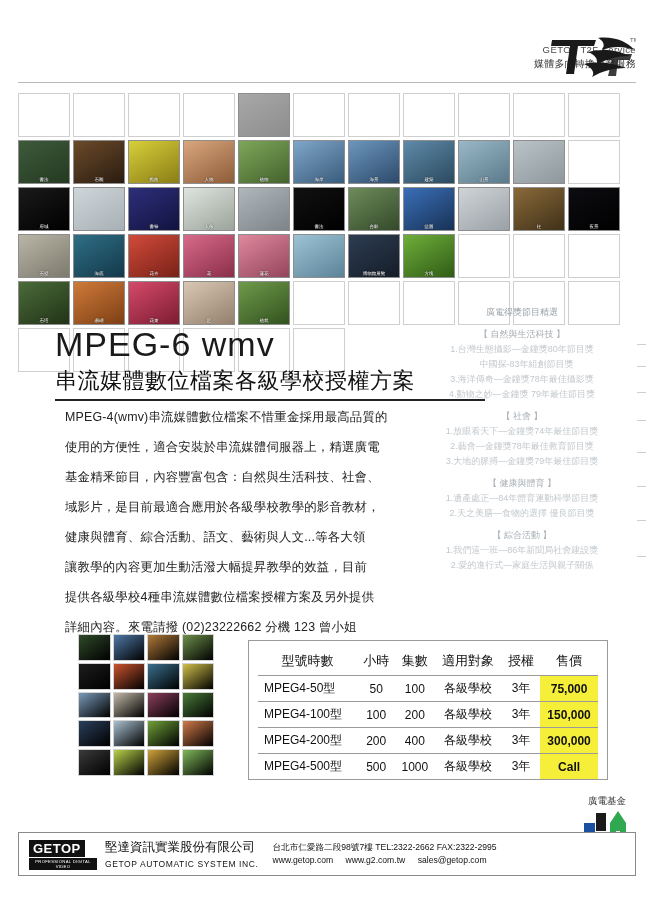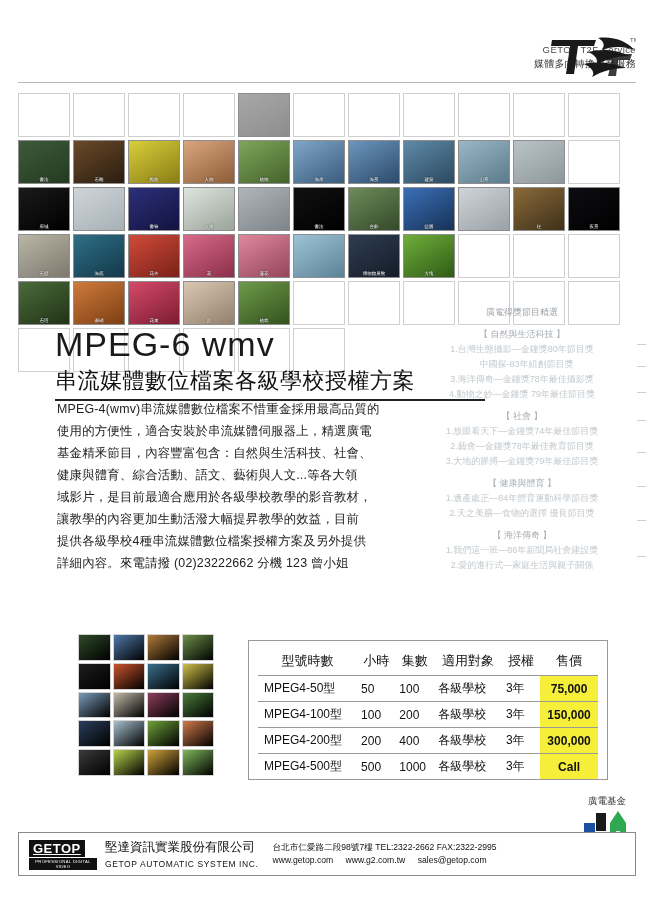--- a/index.html
+++ b/index.html
@@ -71,21 +71,21 @@
   #title-underline {
     width: 430px; height: 2px; background: #222; margin-top: 3px;
   }
 
   
   #body-copy {
     position: absolute; left: 57px; top: 398px; width: 350px;
     font-size: 12.4px; line-height: 22px; color: #222;
     letter-spacing: .2px;
   }
-  #body-copy p { margin: 0; }
+  #body-copy p { margin: 8px; }
 
   
   #awards {
     position: absolute; left: 408px; top: 305px; width: 228px;
     font-size: 9px; line-height: 15px; color: #b9bfc4; text-align: center;
   }
   #awards .aw-title { color: #9aa2a8; margin-bottom: 2px; }
   #awards .aw-head { color: #a7aeb4; margin-top: 7px; }
   #awards .aw-item { color: #c3c9cd; }
 
@@ -113,21 +113,21 @@
   }
   #price-table {
     border-collapse: collapse; width: 340px; margin: 9px auto 0 auto;
     font-size: 12px; color: #111;
   }
   #price-table th {
     font-weight: normal; font-size: 13px; padding: 2px 4px 5px 4px;
     text-align: center; white-space: nowrap;
   }
   #price-table td {
-    padding: 4px 4px; text-align: left; font-size: 12px;
+    padding: 4px 4px; text-align: center; font-size: 12px;
     border-top: 1px solid #9a9a9a;
   }
   #price-table td.model { text-align: left; padding-left: 6px; }
   #price-table td.price {
     background: #f5ef3a; font-weight: bold; text-align: center;
   }
   #price-table tr:last-child td.price { background: #f5ef3a; }
 
   
   #foundation {
@@ -141,21 +141,21 @@
     position: absolute; left: 18px; top: 832px; width: 618px; height: 44px;
     border: 1px solid #8a8a8a;
     background: #fff;
     display: flex; align-items: center;
   }
   #getop-logo {
     margin-left: 10px; width: 68px;
   }
   #getop-word {
     background: #111; color: #fff; font-size: 13px; font-weight: bold;
-    letter-spacing: .5px; padding: 1px 4px; display: inline-block; text-decoration: underline;
+    letter-spacing: .5px; padding: 1px 4px; display: inline-block;
   }
   #getop-sub {
     background: #111; color: #fff; font-size: 4.2px; letter-spacing: .3px;
     padding: 1px 3px; display: block; margin-top: 1px; text-align: center;
   }
   #company-cn { font-size: 12.5px; color: #111; margin-left: 8px; white-space: nowrap; }
   #company-en { font-size: 8.5px; color: #111; margin-left: 8px; margin-top: 3px; letter-spacing: .6px; white-space: nowrap; }
   #footer-left { display: flex; flex-direction: column; justify-content: center; }
   #footer-right { margin-left: 14px; font-size: 8.6px; color: #111; line-height: 13px; }
   #footer-right .l2 span { margin-right: 10px; }
@@ -320,43 +320,43 @@
 <div id="title-area">
   <div id="main-title">MPEG-6  wmv</div>
   <div id="sub-title">串流媒體數位檔案各級學校授權方案</div>
   <div id="title-underline"></div>
 </div>
 
 <div id="body-copy">
     <p>MPEG-4(wmv)串流媒體數位檔案不惜重金採用最高品質的</p>
     <p>使用的方便性，適合安裝於串流媒體伺服器上，精選廣電</p>
     <p>基金精釆節目，內容豐富包含：自然與生活科技、社會、</p>
+    <p>域影片，是目前最適合應用於各級學校教學的影音教材，</p>
     <p>健康與體育、綜合活動、語文、藝術與人文...等各大領</p>
-    <p>域影片，是目前最適合應用於各級學校教學的影音教材，</p>
     <p>讓教學的內容更加生動活潑大幅提昇教學的效益，目前</p>
     <p>提供各級學校4種串流媒體數位檔案授權方案及另外提供</p>
     <p>詳細內容。來電請撥  (02)23222662  分機  123  曾小姐</p>
   </div>
 
 <div id="awards">
   <div class="aw-title">廣電得獎節目精選</div>
   <div id="awards-sections">
       <div class="aw-head">【 自然與生活科技 】</div>
       <div class="aw-item">1.台灣生態攝影—金鐘獎80年節目獎</div>
       <div class="aw-item">　中國探-83年組創節目獎</div>
       <div class="aw-item">3.海洋傳奇—金鐘獎78年最佳攝影獎</div>
       <div class="aw-item">4.動物之妙—金鐘獎 79年最佳節目獎</div>
       <div class="aw-head">【 社會 】</div>
       <div class="aw-item">1.放眼看天下—金鐘獎74年最佳節目獎</div>
       <div class="aw-item">2.藝會—金鐘獎78年最佳教育節目獎</div>
       <div class="aw-item">3.大地的脈搏—金鐘獎79年最佳節目獎</div>
       <div class="aw-head">【 健康與體育 】</div>
       <div class="aw-item">1.遺產處正—84年體育運動科學節目獎</div>
       <div class="aw-item">2.天之美膳—食物的選擇 優良節目獎</div>
-      <div class="aw-head">【 海洋傳奇 】</div>
+      <div class="aw-head">【 綜合活動 】</div>
       <div class="aw-item">1.我們這一班—86年新聞局社會建設獎</div>
       <div class="aw-item">2.愛的進行式—家庭生活與親子關係</div>
     </div>
 </div>
 
 <div class="edge-tick" style="top:344px"></div>
 <div class="edge-tick" style="top:366px"></div>
 <div class="edge-tick" style="top:392px"></div>
 <div class="edge-tick" style="top:420px"></div>
 <div class="edge-tick" style="top:452px"></div>

